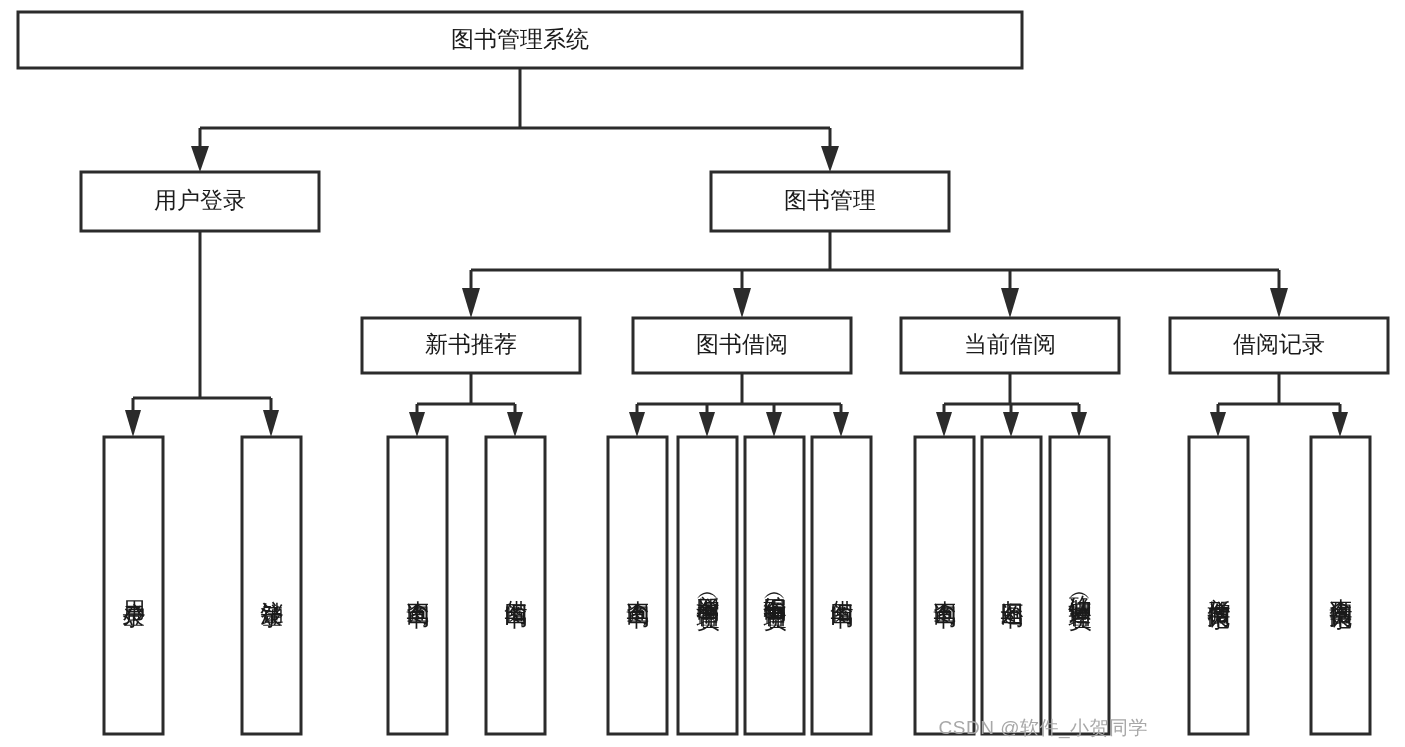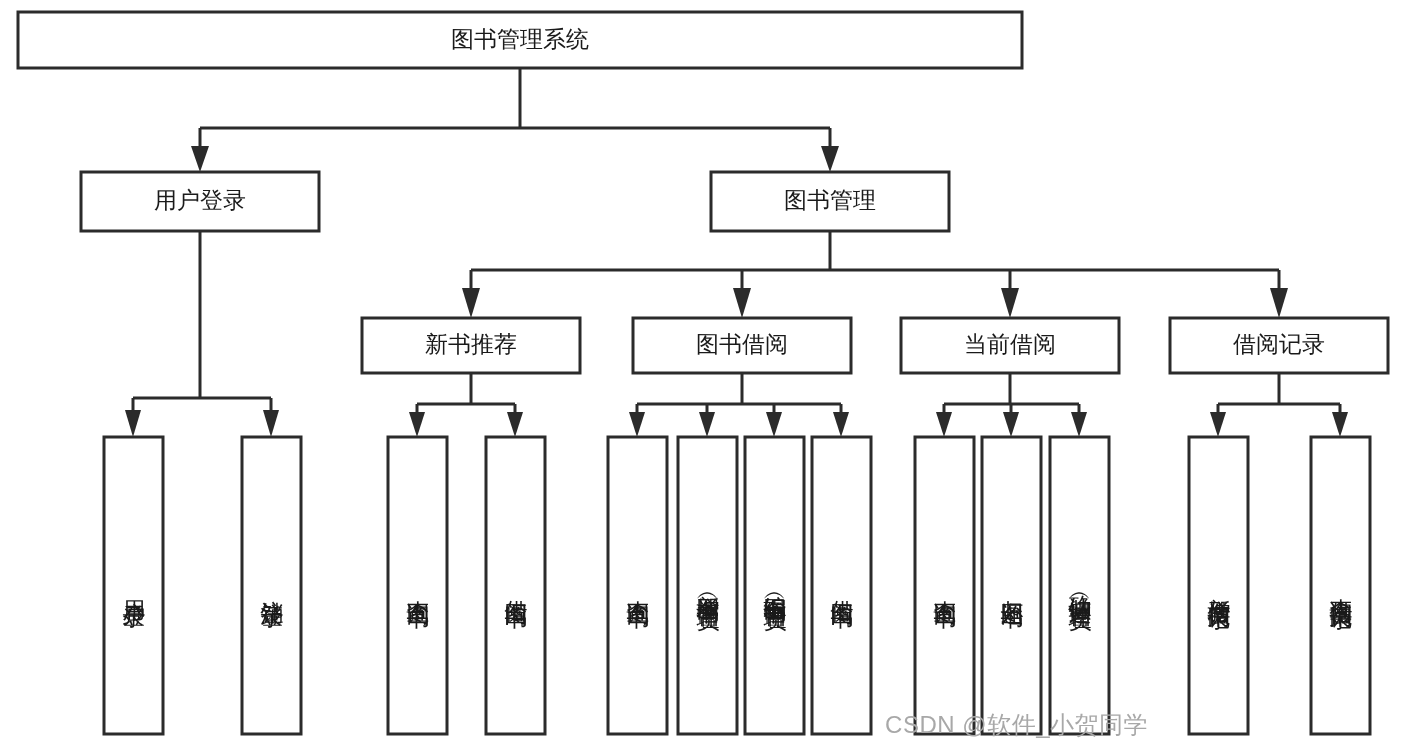--- a/index.html
+++ b/index.html
@@ -61,21 +61,21 @@
     align-items: center;
     justify-content: center;
     white-space: nowrap;
     pointer-events: none;
   }
   .watermark {
     position: absolute;
     right: 8px;
     bottom: 6px;
     font-family: "Liberation Sans", "DejaVu Sans", sans-serif;
-    font-size: 24px;
+    font-size: 19px;
     color: #a8a8a8;
     white-space: nowrap;
     letter-spacing: 0.5px;
   }
 </style>
 </head>
 <body>
 
 <div id="diagram-root">
 

